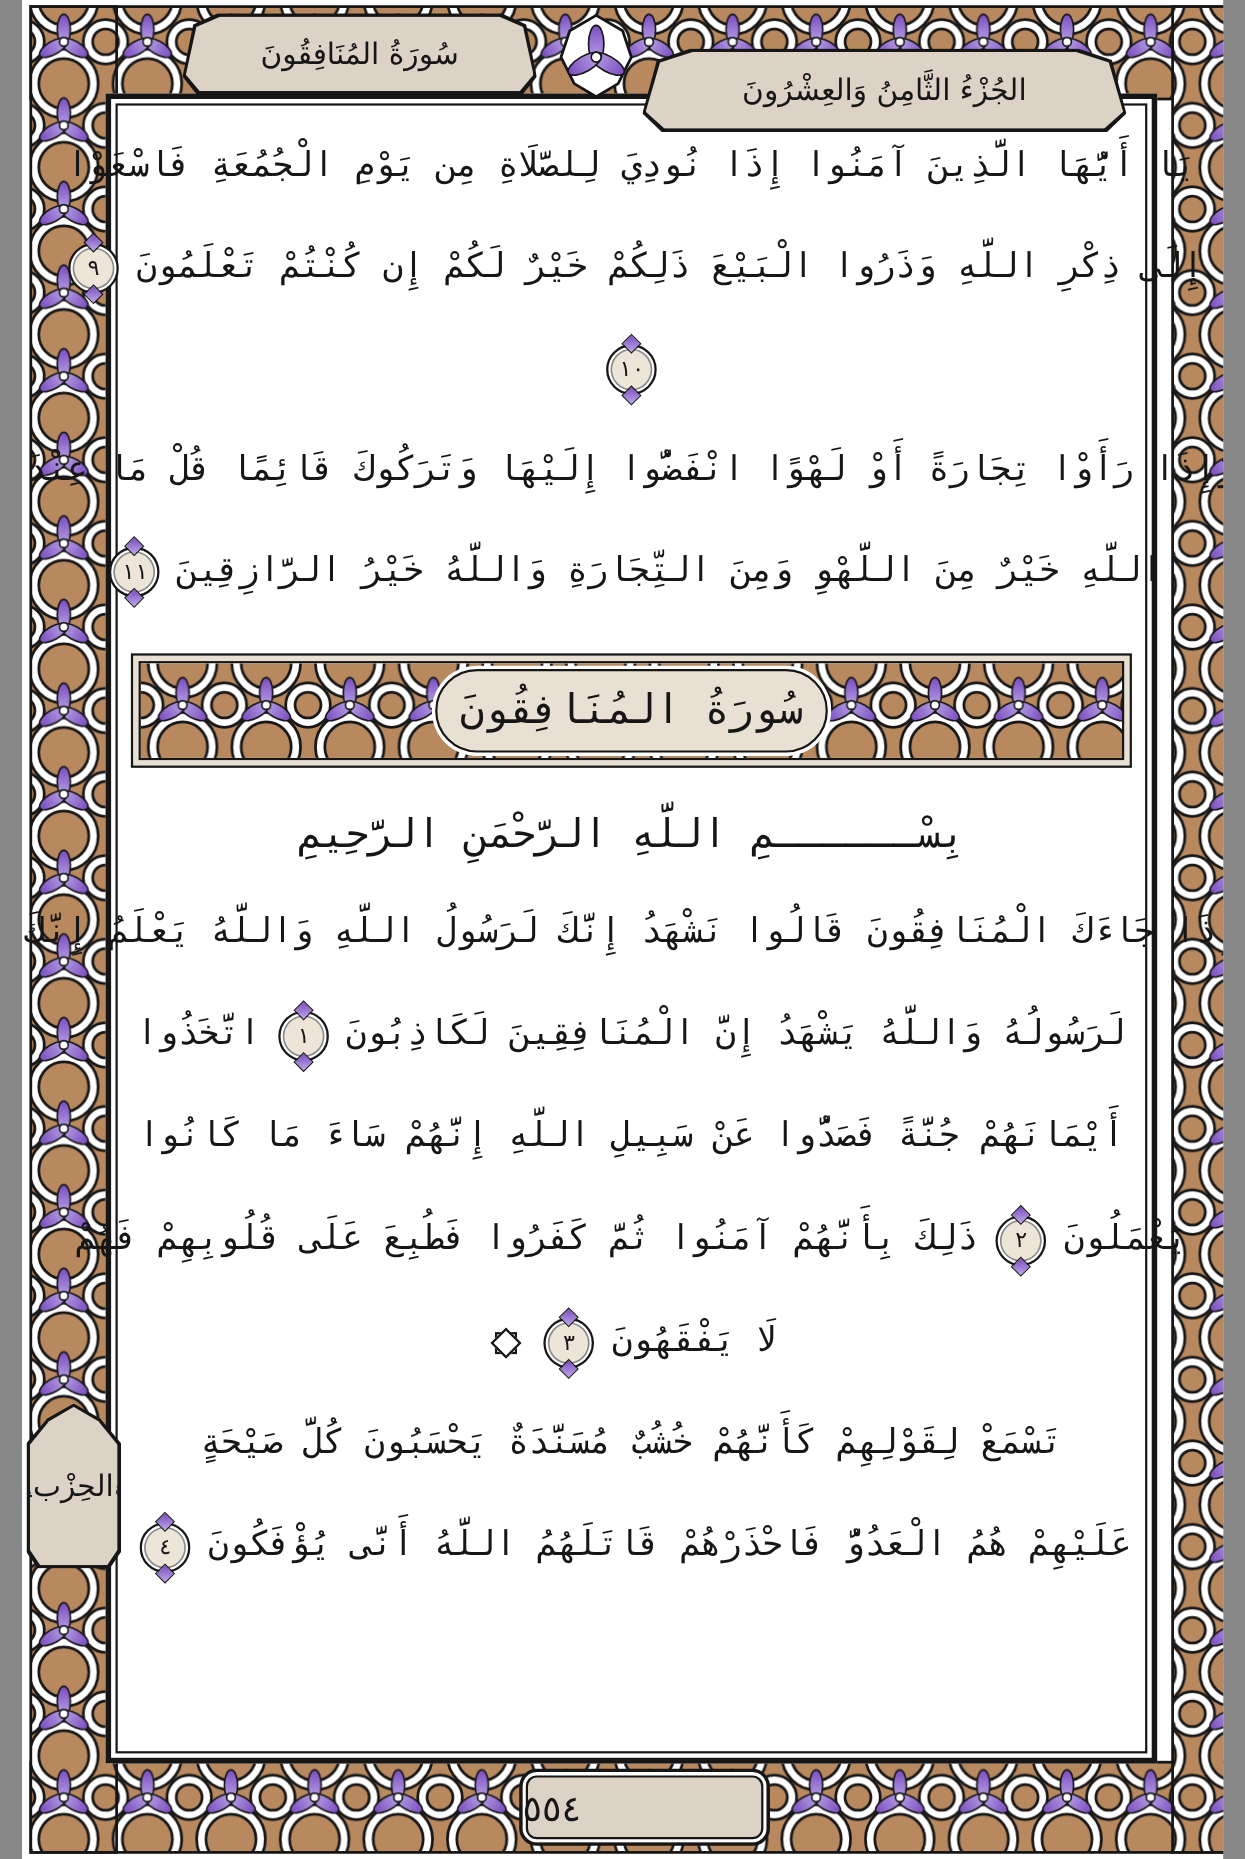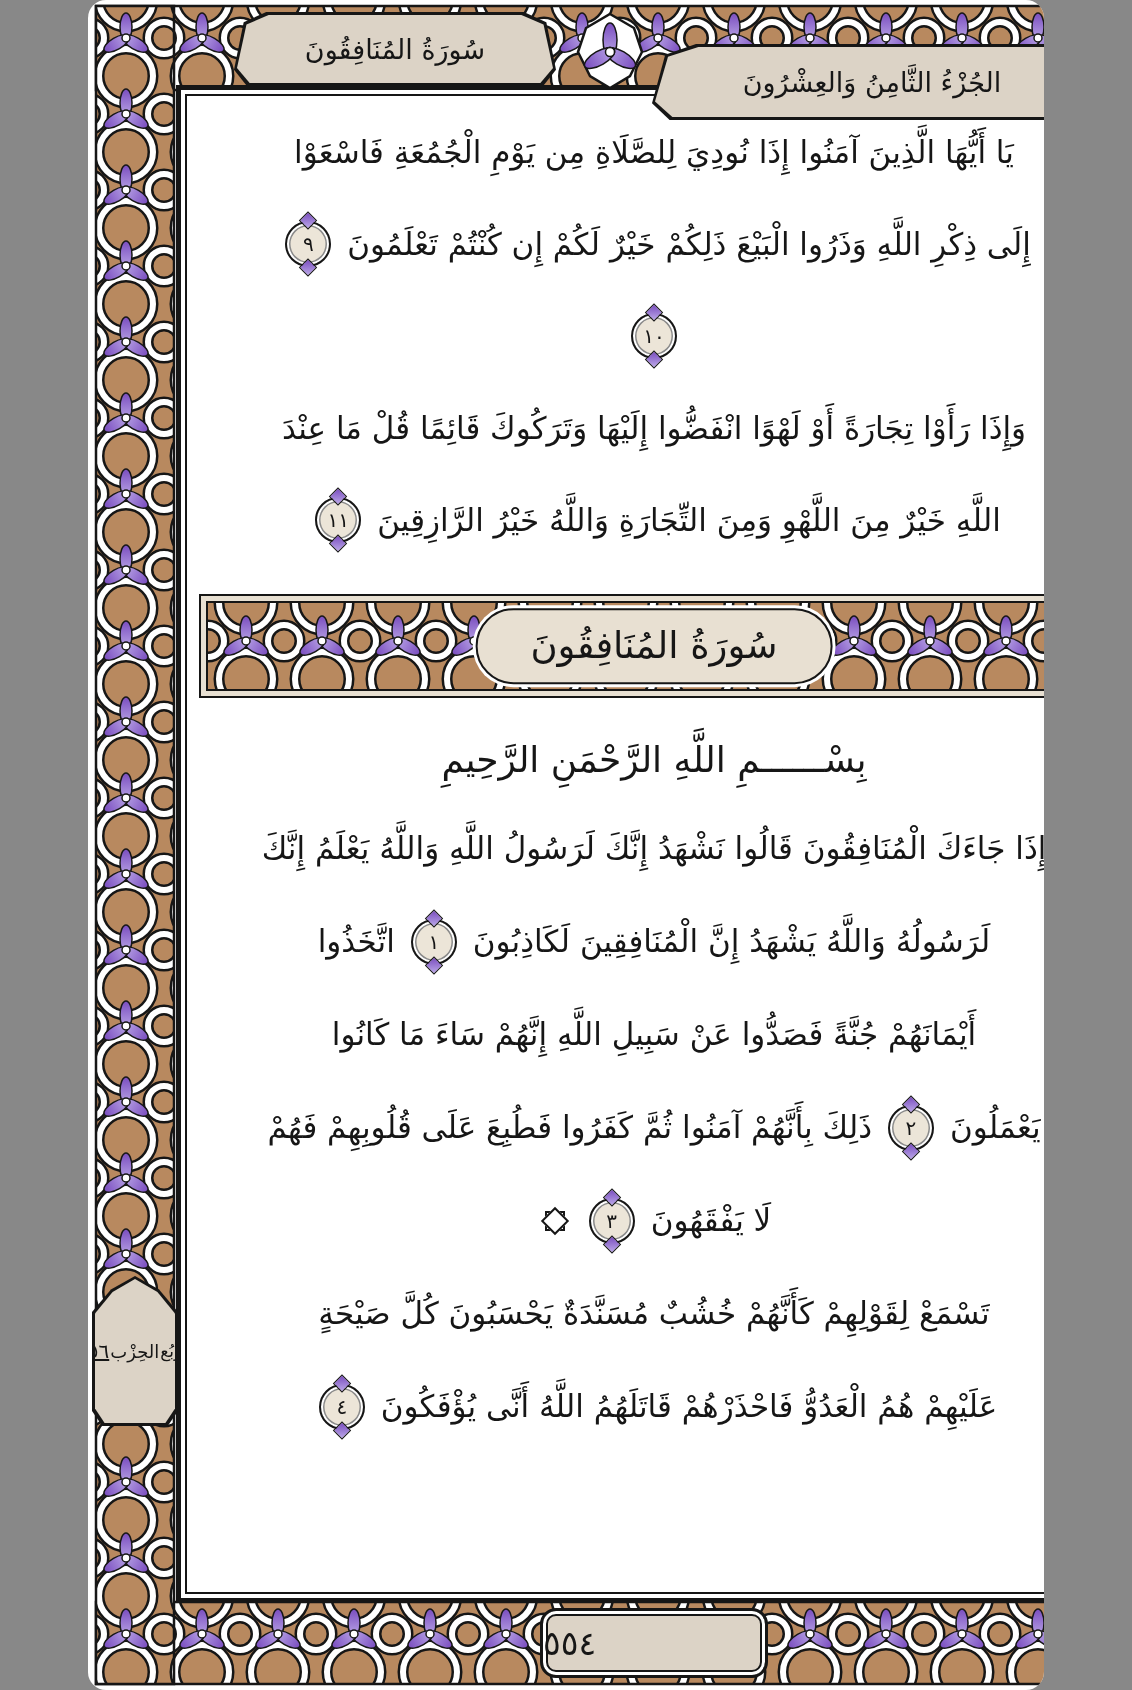--- a/index.html
+++ b/index.html
@@ -1,38 +1,38 @@
 <!DOCTYPE html>
 <html lang="ar" style="--tan: #b8895f; --purple: #7a4dbf; --purple-l: #bba8e8; --beige: #dcd3c6; --med: #ece5d8; --ink: #161616; --pagebg: #ffffff;"><head>
 <meta charset="utf-8">
 <style>
   :root{
     --tan:#b8895f; --purple:#7a4dbf; --purple-l:#bba8e8;
     --beige:#dcd3c6; --beige2:#e8e0d2; --med:#ece5d8; --ink:#161616; --pagebg:#ffffff;
   }
   *{margin:0;padding:0;box-sizing:border-box;}
   body{background:#888;font-family:"DejaVu Sans",sans-serif;}
-  .page{position:relative;width:956px;height:1690px;margin:0 auto;background:var(--pagebg);overflow:hidden;border-radius:18px;}
+  .page{position:relative;width:1092px;height:1690px;margin:0 auto;background:var(--pagebg);overflow:hidden;}
   .border-art{position:absolute;inset:0;z-index:1;}
   .band-rect{fill:url(#vineP);stroke:var(--ink);stroke-width:2.5;}
 
   
   .hpanel{position:absolute;z-index:4;background:var(--ink);
     clip-path:polygon(0 78%,3% 14%,10% 0,90% 0,97% 14%,100% 78%,96% 100%,4% 100%);}
   .hpanel-inner{position:absolute;inset:3px;background:var(--beige);
     clip-path:polygon(0 78%,3% 14%,10% 0,90% 0,97% 14%,100% 78%,96% 100%,4% 100%);
     display:flex;align-items:center;justify-content:center;}
   .hpanel-left{left:146px;top:12px;width:322px;height:74px;}
   .hpanel-right{left:564px;top:20px;width:440px;height:76px;margin-top:24px;}
   .htitle{font-size:27px;color:var(--ink);direction:rtl;white-space:nowrap;}
   .fleuron{position:absolute;left:476px;top:12px;z-index:5;}
 
   
-  .frame{position:absolute;left:88px;top:85px;width:956px;height:1518px;z-index:3;
-    background:var(--pagebg);border:5px solid var(--ink);padding:4px;}
+  .frame{position:absolute;left:76px;top:85px;width:956px;height:1518px;z-index:3;
+    background:var(--pagebg);border:5px solid var(--ink);padding:4px;font-family:Liberation Mono, monospace;}
   .frame-inner{border:2px solid var(--ink);height:100%;position:relative;padding:0 10px;}
 
   .qline{height:92px;display:flex;align-items:center;justify-content:center;gap:8px;
     direction:rtl;font-size:31px;color:var(--ink);white-space:nowrap;}
   .lines-top{margin-top:10px;}
   .lines-bottom{margin-top:4px;}
   .lines-bottom .qline{height:93px;}
   .qtext{line-height:1;}
 
   .ayah{position:relative;flex:0 0 auto;width:46px;height:46px;border-radius:50%;
@@ -66,21 +66,21 @@
 
   
   .side-cart{position:absolute;left:4px;top:1276px;width:86px;height:150px;z-index:6;
     background:var(--ink);
     clip-path:polygon(50% 0,78% 9%,100% 24%,100% 90%,88% 100%,12% 100%,0 90%,0 24%,22% 9%);}
   .side-cart-inner{position:absolute;inset:3px;background:var(--beige);
     clip-path:polygon(50% 0,78% 9%,100% 24%,100% 90%,88% 100%,12% 100%,0 90%,0 24%,22% 9%);
     display:flex;flex-direction:row;align-items:center;justify-content:center;gap:1px;
     direction:rtl;color:var(--ink);}
   .side-w1{font-size:17px;}
-  .side-w2{font-size:18px;}
+  .side-w2{font-size:27px;}
   .side-n{font-size:20px;text-decoration:underline;}
 
   
   .page-num-cart{position:absolute;left:452px;top:1608px;width:228px;height:70px;z-index:6;
     background:var(--beige);border:3px solid var(--ink);border-radius:16px;
     box-shadow:inset 0 0 0 3px #fff, inset 0 0 0 5px var(--ink);
     display:flex;align-items:center;justify-content:flex-start;}
   .page-num{font-size:33px;color:var(--ink);letter-spacing:4px;}
 </style>
 </head>

